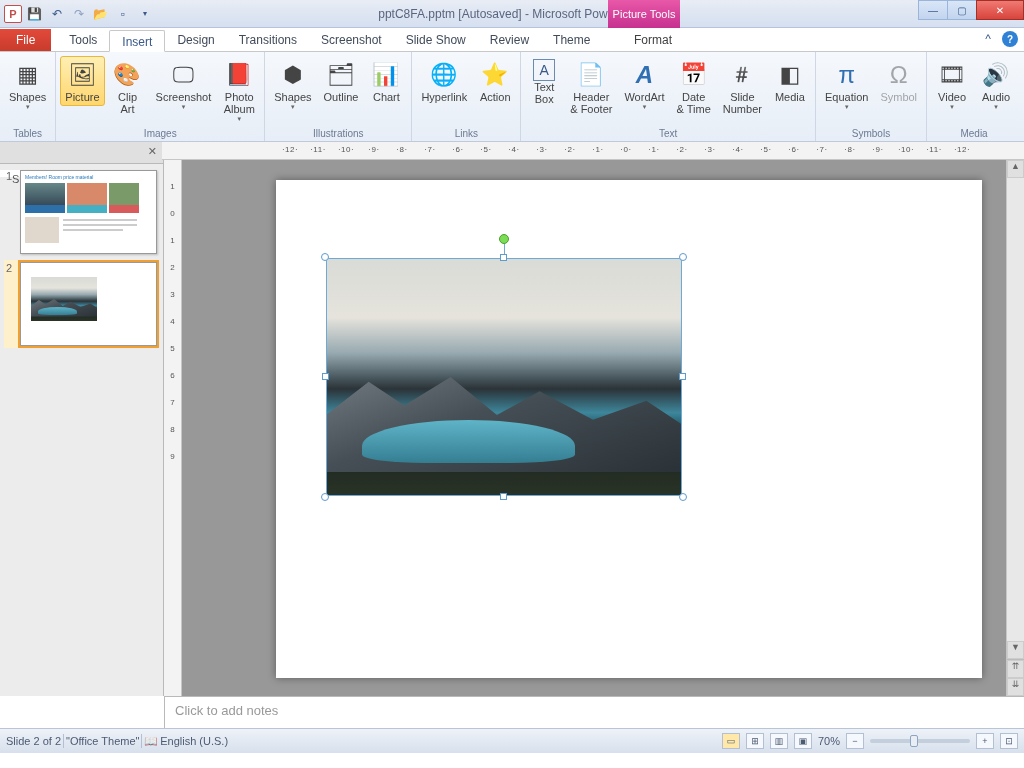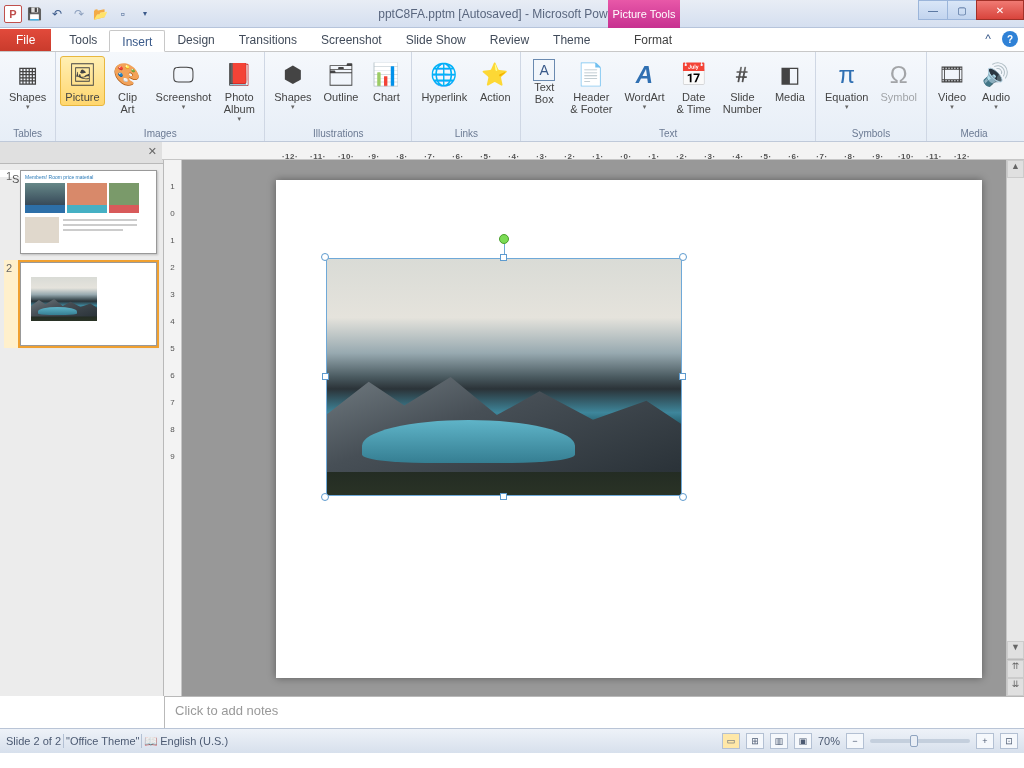--- a/index.html
+++ b/index.html
@@ -49,21 +49,21 @@
 .side-close{margin-left:auto;padding:3px 6px;color:#666;cursor:pointer;}
 .thumbs{flex:1;overflow:auto;padding:6px;}
 .thumb{display:flex;gap:4px;margin-bottom:8px;}
 .thumb .num{font-size:11px;color:#666;width:10px;}
 .thumb .slide{flex:1;height:84px;background:#fff;border:1px solid #999;box-shadow:1px 1px 2px rgba(0,0,0,.2);position:relative;overflow:hidden;}
 .thumb.sel .slide{outline:2px solid #f0a030;}
 .thumb.sel{background:#fff0cc;padding:2px;margin:-2px;margin-bottom:6px;}
 
 .editor{flex:1;display:flex;flex-direction:column;background:#989898;position:relative;}
 .hruler{height:18px;background:#f3f3f3;border-bottom:1px solid #c6c6c6;margin-left:-2px;font-size:8px;color:#555;position:relative;overflow:hidden;}
-.hruler-inner{position:absolute;left:114px;top:10px;white-space:nowrap;letter-spacing:0.5px;font-weight:bold;}
+.hruler-inner{position:absolute;left:114px;top:3px;white-space:nowrap;letter-spacing:0.5px;}
 .hruler-inner span{display:inline-block;width:28px;text-align:center;}
 .ed-body{flex:1;display:flex;overflow:hidden;}
 .vruler{width:18px;background:#f3f3f3;border-right:1px solid #c6c6c6;display:flex;flex-direction:column;align-items:center;font-size:8px;color:#555;padding-top:22px;gap:18px;}
 .canvas-wrap{flex:1;position:relative;background:#989898;overflow:hidden;}
 .slide-canvas{position:absolute;left:94px;top:20px;width:706px;height:498px;background:#fff;box-shadow:0 0 8px rgba(0,0,0,.4);}
 .sel-pic{position:absolute;left:50px;top:78px;width:356px;height:238px;}
 .sel-border{position:absolute;inset:0;border:1px solid #6fa9d8;}
 .pic-img{position:absolute;inset:0;background:linear-gradient(180deg,#d9dbd6 0%,#e5e3dc 25%,#97a9b0 40%,#4a5a60 50%,#2b3338 55%,#3e869b 65%,#1a4f5c 72%,#1c2420 78%,#2a3326 100%);}
 .mountain{position:absolute;left:0;top:50%;width:100%;height:40%;background:linear-gradient(160deg,#707a80 0%,#474f56 40%,#2a3238 100%);clip-path:polygon(0 40%,12% 5%,22% 30%,35% 0%,48% 40%,60% 15%,75% 45%,90% 25%,100% 50%,100% 100%,0 100%);}
 .lake{position:absolute;left:10%;top:68%;width:60%;height:18%;background:linear-gradient(180deg,#5fb4c8,#357e92);border-radius:50% 50% 30% 30%/60% 60% 20% 20%;}

